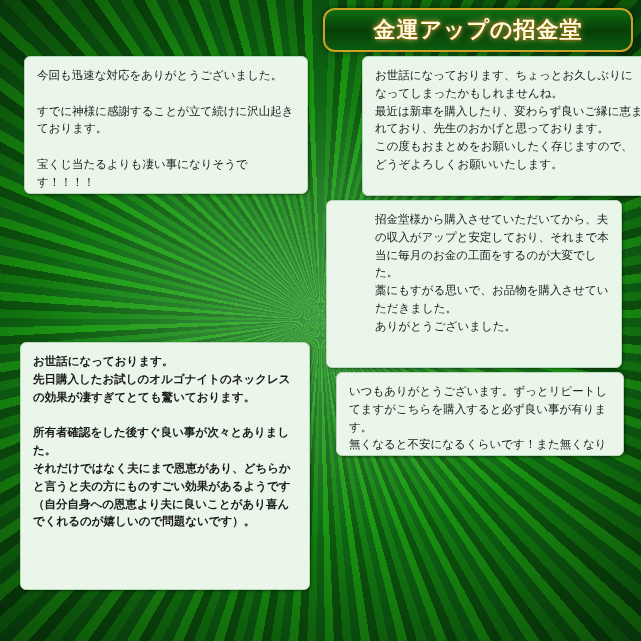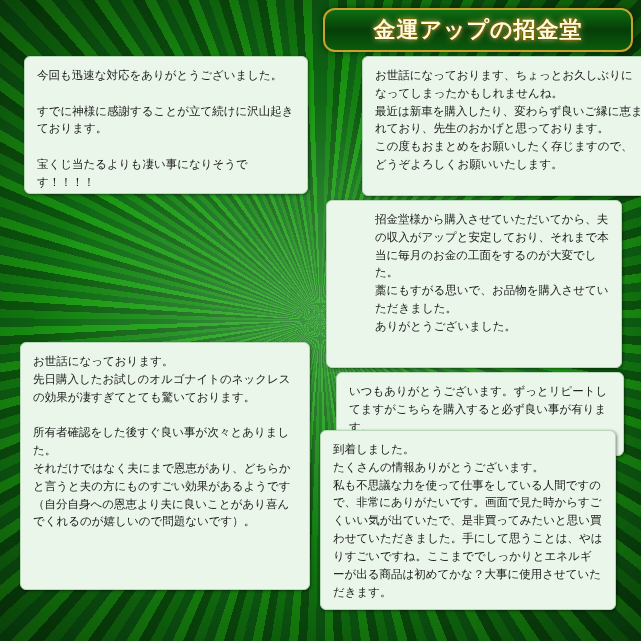--- a/index.html
+++ b/index.html
@@ -70,21 +70,21 @@
     color: #1a1a1a;
     font-size: 11.5px;
     line-height: 1.55;
     font-family: "DejaVu Sans", sans-serif;
     white-space: pre-wrap;
     overflow: hidden;
   }
   
   #card-1 { left: 24px;  top: 56px;  width: 284px; height: 138px; }
   #card-2 { left: 18px;  top: 200px; width: 284px; height: 134px; }
-  #card-3 { left: 20px;  top: 342px; width: 290px; height: 248px; }
+  #card-3 { left: 20px;  top: 342px; width: 290px; height: 248px; font-weight: bold; }
   
   #card-4 { left: 326px; top: 56px;  width: 294px; height: 140px; margin-left: 36px; }
   #card-5 { left: 326px; top: 200px; width: 296px; height: 168px; padding-left: 48px; }
   #card-6 { left: 336px; top: 372px; width: 288px; height: 84px; }
   #card-7 { left: 320px; top: 430px; width: 296px; height: 180px; }
 </style>
 </head>
 <body>
 
 <div class="page">
@@ -109,16 +109,13 @@
 それだけではなく夫にまで恩恵があり、どちらかと言うと夫の方にものすごい効果があるようです
 （自分自身への恩恵より夫に良いことがあり喜んでくれるのが嬉しいので問題ないです）。</div>
   <div class="card" id="card-4">お世話になっております、ちょっとお久しぶりになってしまったかもしれませんね。
 最近は新車を購入したり、変わらず良いご縁に恵まれており、先生のおかげと思っております。
 この度もおまとめをお願いしたく存じますので、どうぞよろしくお願いいたします。</div>
   <div class="card" id="card-5">招金堂様から購入させていただいてから、夫の収入がアップと安定しており、それまで本当に毎月のお金の工面をするのが大変でした。
 藁にもすがる思いで、お品物を購入させていただきました。
 ありがとうございました。</div>
   <div class="card" id="card-6">いつもありがとうございます。ずっとリピートしてますがこちらを購入すると必ず良い事が有ります。
 無くなると不安になるくらいです！また無くなりましたら購入させて頂きます。</div>
-  <div class="card" id="card-7">到着しました。
-たくさんの情報ありがとうございます。
-私も不思議な力を使って仕事をしている人間ですので、非常にありがたいです。画面で見た時からすごくいい気が出ていたで、是非買ってみたいと思い買わせていただきました。手にして思うことは、やはりすごいですね。ここまででしっかりとエネルギーが出る商品は初めてかな？大事に使用させていただきます。</div>
 </div>
 
 </body></html>

